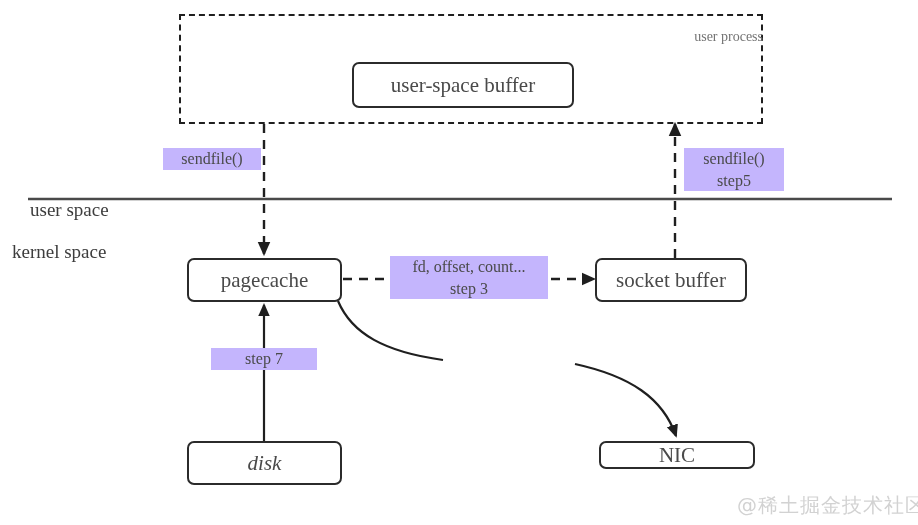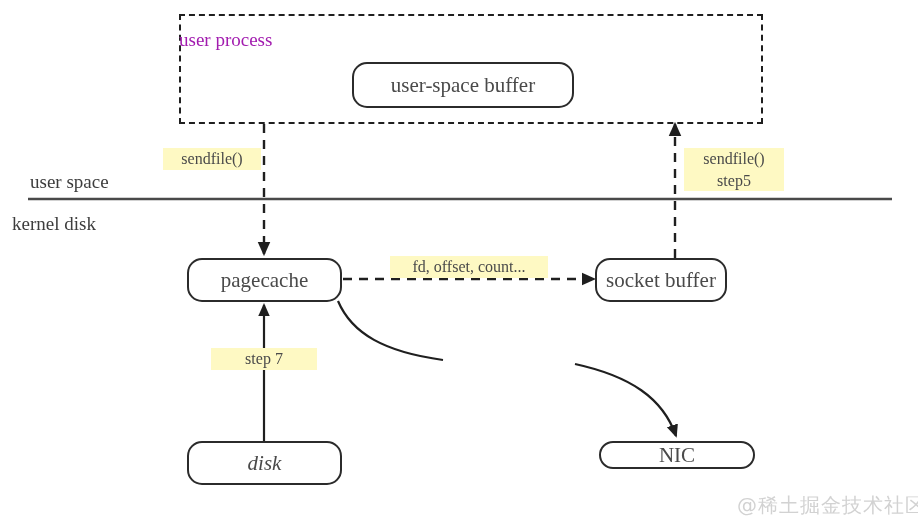--- a/index.html
+++ b/index.html
@@ -23,60 +23,61 @@
     left: 0;
     top: 0;
     width: 918px;
     height: 525px;
     pointer-events: none;
   }
   .node-box {
     position: absolute;
     box-sizing: border-box;
     border: 2px solid #2b2b2b;
-    border-radius: 15px;
+    border-radius: 7px;
     background: #ffffff;
     display: flex;
     align-items: center;
     justify-content: center;
     color: #4a4a4a;
   }
   .node-label {
     font-size: 21px;
     line-height: 1;
     color: #4a4a4a;
     white-space: nowrap;
   }
   .proc-box {
     position: absolute;
     box-sizing: border-box;
     border: 2.5px dashed #1f1f1f;
     background: transparent;
   }
   .proc-title {
     position: absolute;
-    font-size: 19px;
-    color: #a21caf;
+    font-size: 14px;
+    color: #737373;
     white-space: nowrap;
-    text-align: left;
+    text-align: right;
   }
   .edge-label {
     position: absolute;
     font-size: 16px;
     color: #4a4a4a;
     text-align: center;
     line-height: 1.35;
     white-space: nowrap;
-    background: #fef9c3;
+    background: #c4b5fd;
   }
   .space-label {
     position: absolute;
     font-size: 19px;
     color: #3d3d3d;
     white-space: nowrap;
+    margin-top: 28px;
   }
   .watermark {
     position: absolute;
     font-size: 20px;
     color: #d2d2d2;
     letter-spacing: 1px;
     white-space: nowrap;
     font-family: "DejaVu Sans", "Liberation Sans", sans-serif;
   }
 </style>
@@ -110,27 +111,27 @@
   </svg>
 
   <div class="proc-box" style="left:179px; top:14px; width:584px; height:110px;"></div>
   <div class="proc-title" style="left:179px; top:29px; width:584px;">user process</div>
 
   <div class="node-box" style="left:352px; top:62px; width:222px; height:46px;">
     <span class="node-label">user-space buffer</span>
   </div>
 
   <div class="space-label" style="left:30px; top:171px;">user space</div>
-  <div class="space-label" style="left:12px; top:213px;">kernel disk</div>
+  <div class="space-label" style="left:12px; top:213px;">kernel space</div>
 
   <div class="node-box" style="left:187px; top:258px; width:155px; height:44px;">
     <span class="node-label">pagecache</span>
   </div>
 
-  <div class="node-box" style="left:595px; top:258px; width:132px; height:44px;">
+  <div class="node-box" style="left:595px; top:258px; width:152px; height:44px;">
     <span class="node-label">socket buffer</span>
   </div>
 
   <div class="node-box" style="left:187px; top:441px; width:155px; height:44px;font-style:italic;">
     <span class="node-label">disk</span>
   </div>
 
   <div class="node-box" style="left:599px; top:441px; width:156px; height:28px;">
     <span class="node-label">NIC</span>
   </div>
@@ -143,20 +144,21 @@
     <div>sendfile()</div>
     <div>step5</div>
   </div>
 
   <div class="edge-label" style="left:211px; top:348px; width:106px;">
     <div>step 7</div>
   </div>
 
   <div class="edge-label" style="left:390px; top:256px; width:158px;">
     <div>fd, offset, count...</div>
+    <div>step 3</div>
   </div>
 
   <div class="edge-label" style="left:443px; top:348px; width:133px;">
   </div>
 
   <div class="watermark" style="left:737px; top:492px;">@稀土掘金技术社区</div>
 
 </div>
 
 </body></html>

